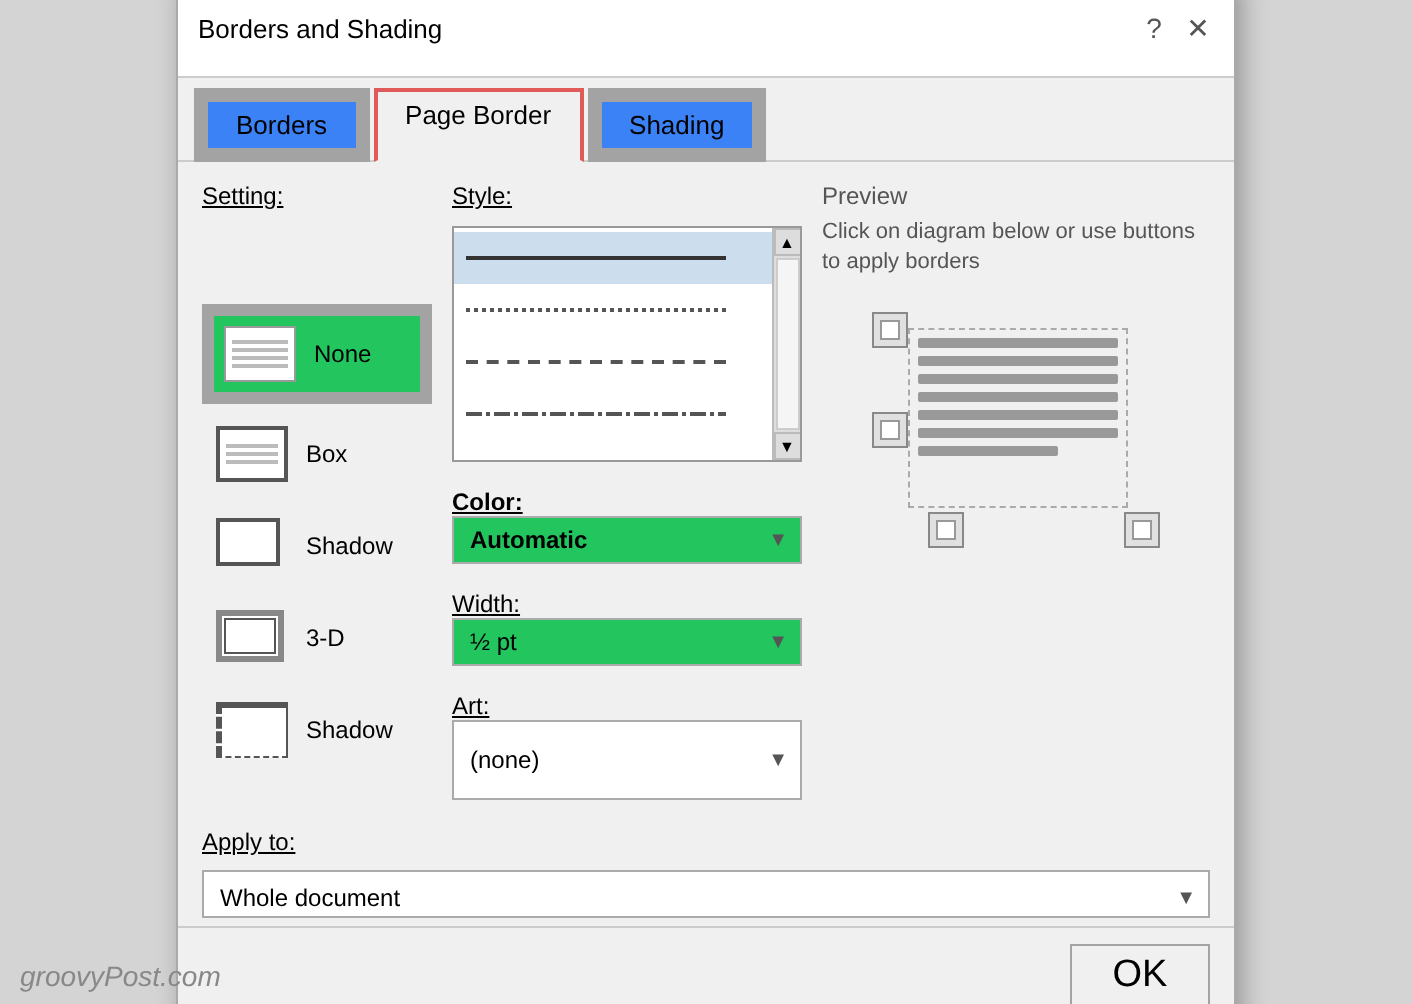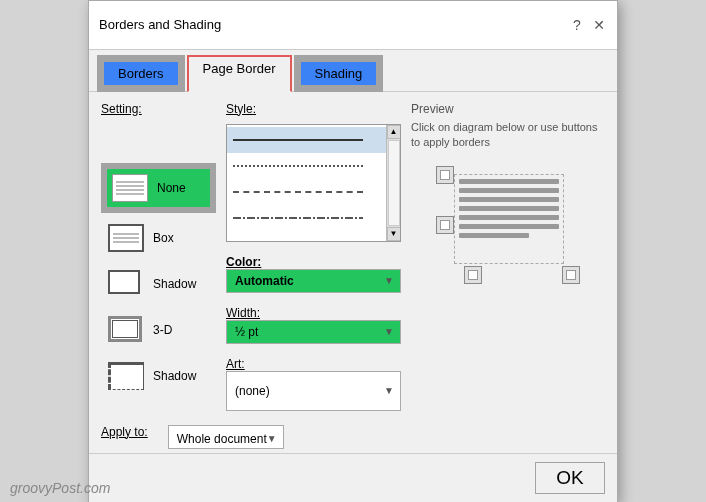--- a/index.html
+++ b/index.html
@@ -421,21 +421,22 @@
     .preview-btn-inner {
       width: 10px;
       height: 10px;
       border: 1px solid #999;
       background: white;
     }
     
     .apply-row {
       padding: 4px 12px 4px 12px;
       display: flex;
-      gap: 20px;
+      flex-direction: column;
+      gap: 7px;
     }
     .apply-label {
       font-size: 12px;
       text-decoration: underline;
     }
     .apply-select-row {
       display: flex;
       gap: 6px;
       align-items: center;
     }

